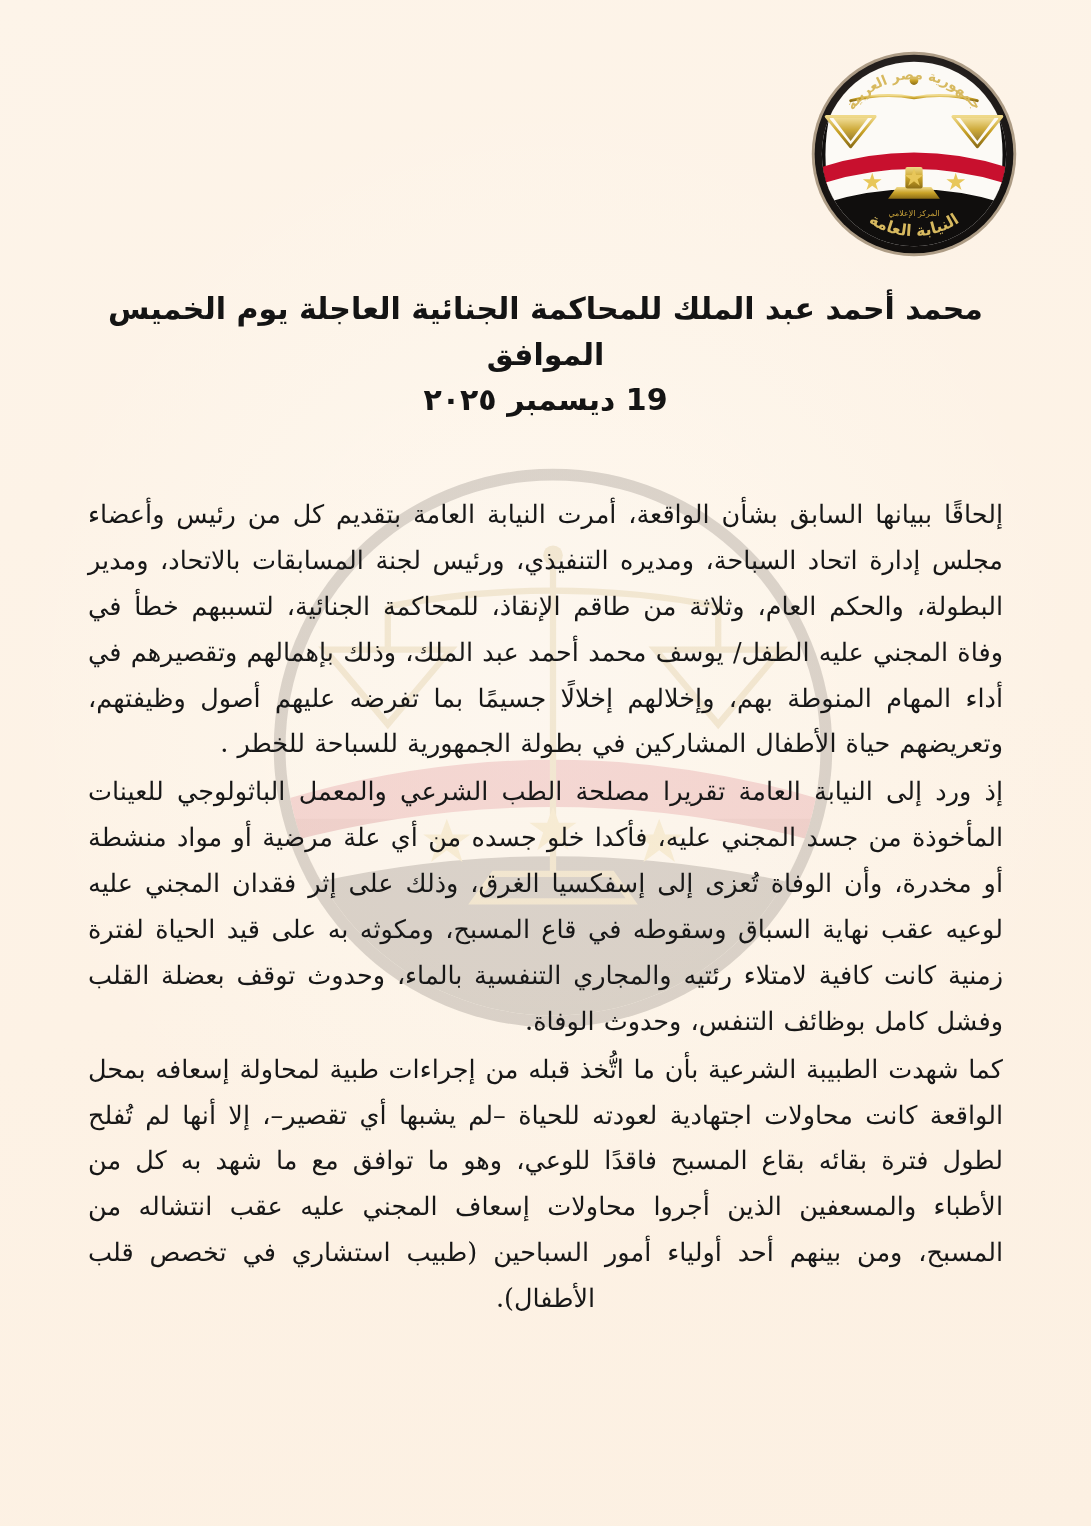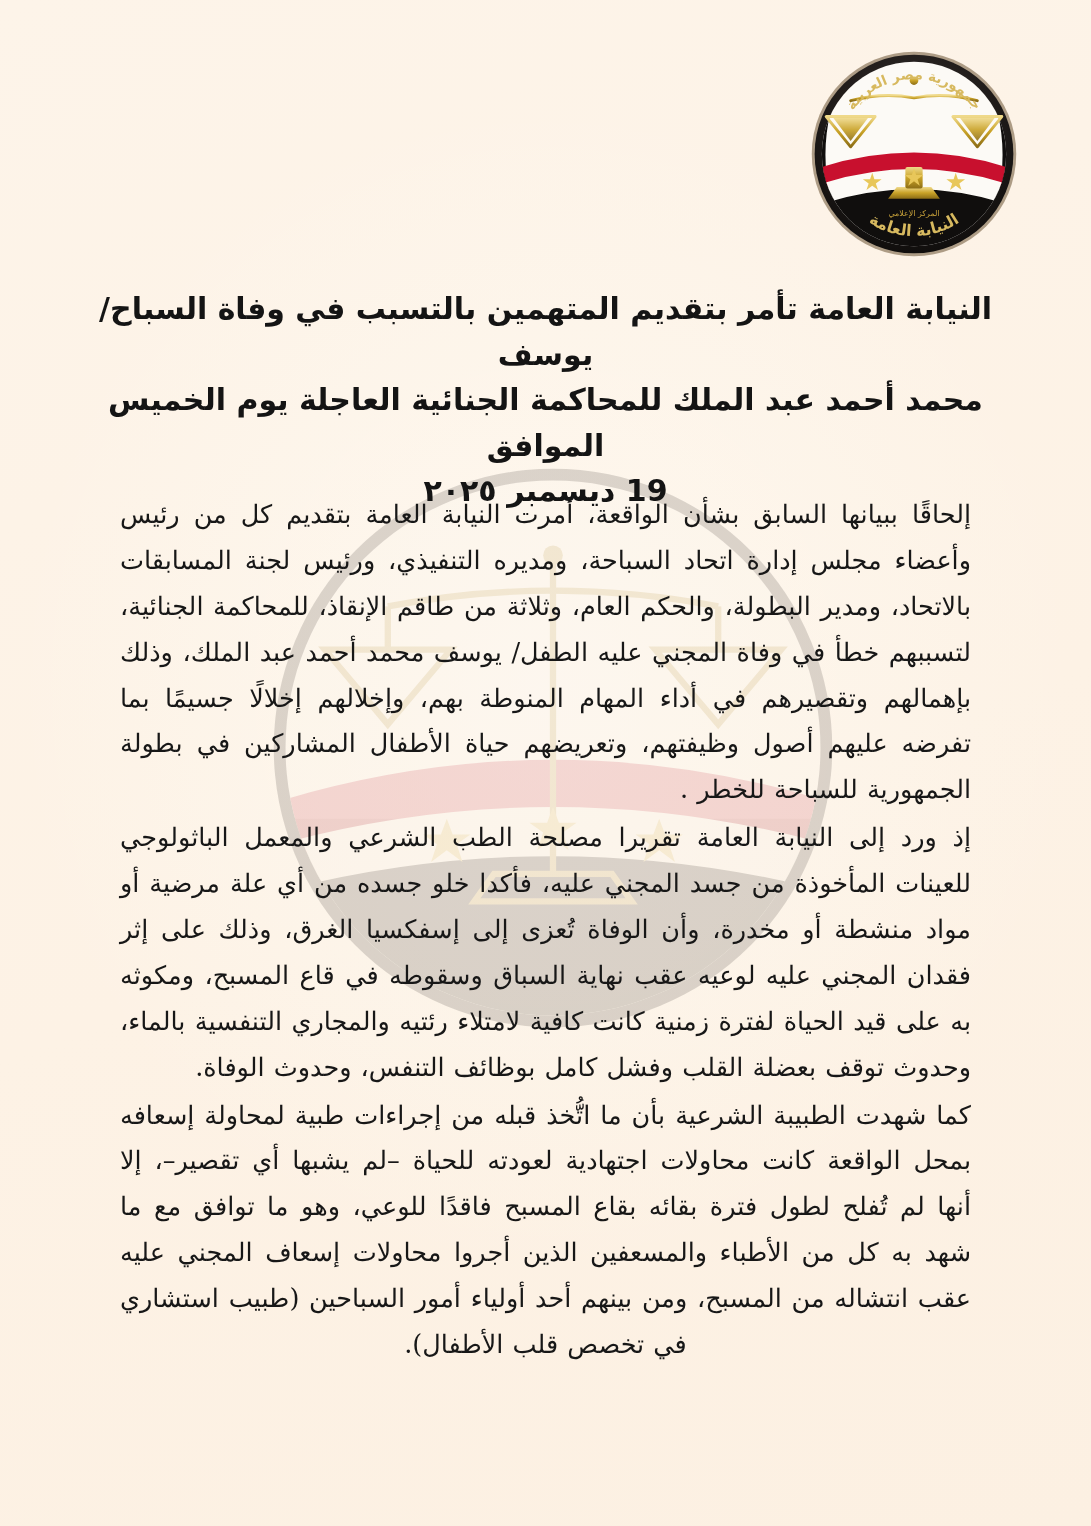--- a/index.html
+++ b/index.html
@@ -81,21 +81,21 @@
     letter-spacing: -0.2px;
     white-space: normal;
   }
 
   
   .body-block {
     position: absolute;
     top: 492px;
     left: 0;
     width: 1091px;
-    padding: 0 120px;
+    padding: 0 88px;
     box-sizing: border-box;
     z-index: 3;
   }
   .para {
     font-family: "DejaVu Serif", serif;
     font-size: 25.5px;
     line-height: 1.80;
     color: #171717;
     text-align: justify;
     text-align-last: center;
@@ -210,21 +210,20 @@
         <textPath href="#topArc" startOffset="50%" text-anchor="middle">جمهورية مصر العربية</textPath>
       </text>
       <text font-family="DejaVu Sans, sans-serif" font-size="22" font-weight="700" fill="#d7b95f" letter-spacing="1.5">
         <textPath href="#botArc" startOffset="50%" text-anchor="middle">النيابة العامة</textPath>
       </text>
       <text x="150" y="236" text-anchor="middle" font-family="DejaVu Sans, sans-serif" font-size="11" fill="#c8a23a">المركز الإعلامي</text>
     </svg>
   </div>
 
   <div class="title-block">
-    <div class="title-line">النيابة العامة تأمر بتقديم المتهمين بالتسبب في وفاة السباح/ يوسف</div>
     <div class="title-line">محمد أحمد عبد الملك للمحاكمة الجنائية العاجلة يوم الخميس الموافق</div>
     <div class="title-line">19 ديسمبر ٢٠٢٥</div>
   </div>
 
   <div class="body-block">
     <p class="para flow">إلحاقًا ببيانها السابق بشأن الواقعة، أمرت النيابة العامة بتقديم كل من رئيس وأعضاء مجلس إدارة اتحاد السباحة، ومديره التنفيذي، ورئيس لجنة المسابقات بالاتحاد، ومدير البطولة، والحكم العام، وثلاثة من طاقم الإنقاذ، للمحاكمة الجنائية، لتسببهم خطأ في وفاة المجني عليه الطفل/ يوسف محمد أحمد عبد الملك، وذلك بإهمالهم وتقصيرهم في أداء المهام المنوطة بهم، وإخلالهم إخلالًا جسيمًا بما تفرضه عليهم أصول وظيفتهم، وتعريضهم حياة الأطفال المشاركين في بطولة الجمهورية للسباحة للخطر .</p>
     <p class="para flow">إذ ورد إلى النيابة العامة تقريرا مصلحة الطب الشرعي والمعمل الباثولوجي للعينات المأخوذة من جسد المجني عليه، فأكدا خلو جسده من أي علة مرضية أو مواد منشطة أو مخدرة، وأن الوفاة تُعزى إلى إسفكسيا الغرق، وذلك على إثر فقدان المجني عليه لوعيه عقب نهاية السباق وسقوطه في قاع المسبح، ومكوثه به على قيد الحياة لفترة زمنية كانت كافية لامتلاء رئتيه والمجاري التنفسية بالماء، وحدوث توقف بعضلة القلب وفشل كامل بوظائف التنفس، وحدوث الوفاة.</p>
     <p class="para last">كما شهدت الطبيبة الشرعية بأن ما اتُّخذ قبله من إجراءات طبية لمحاولة إسعافه بمحل الواقعة كانت محاولات اجتهادية لعودته للحياة –لم يشبها أي تقصير–، إلا أنها لم تُفلح لطول فترة بقائه بقاع المسبح فاقدًا للوعي، وهو ما توافق مع ما شهد به كل من الأطباء والمسعفين الذين أجروا محاولات إسعاف المجني عليه عقب انتشاله من المسبح، ومن بينهم أحد أولياء أمور السباحين (طبيب استشاري في تخصص قلب الأطفال).</p>
   </div>
 

